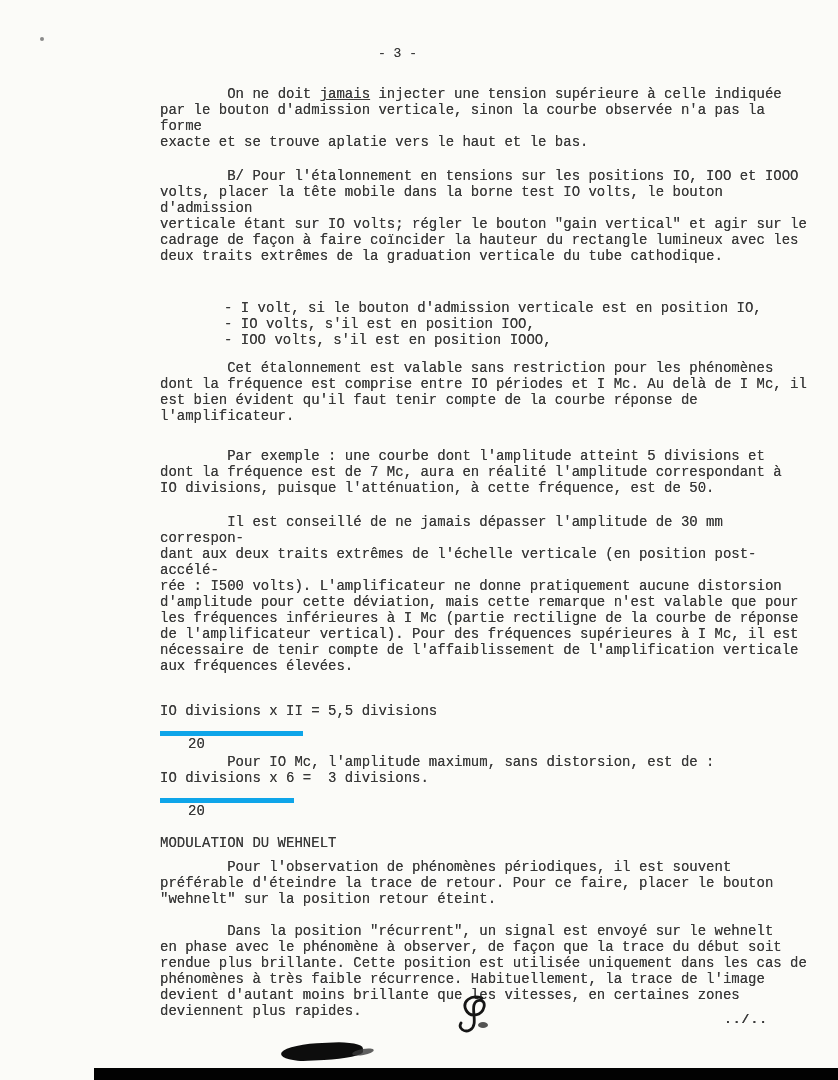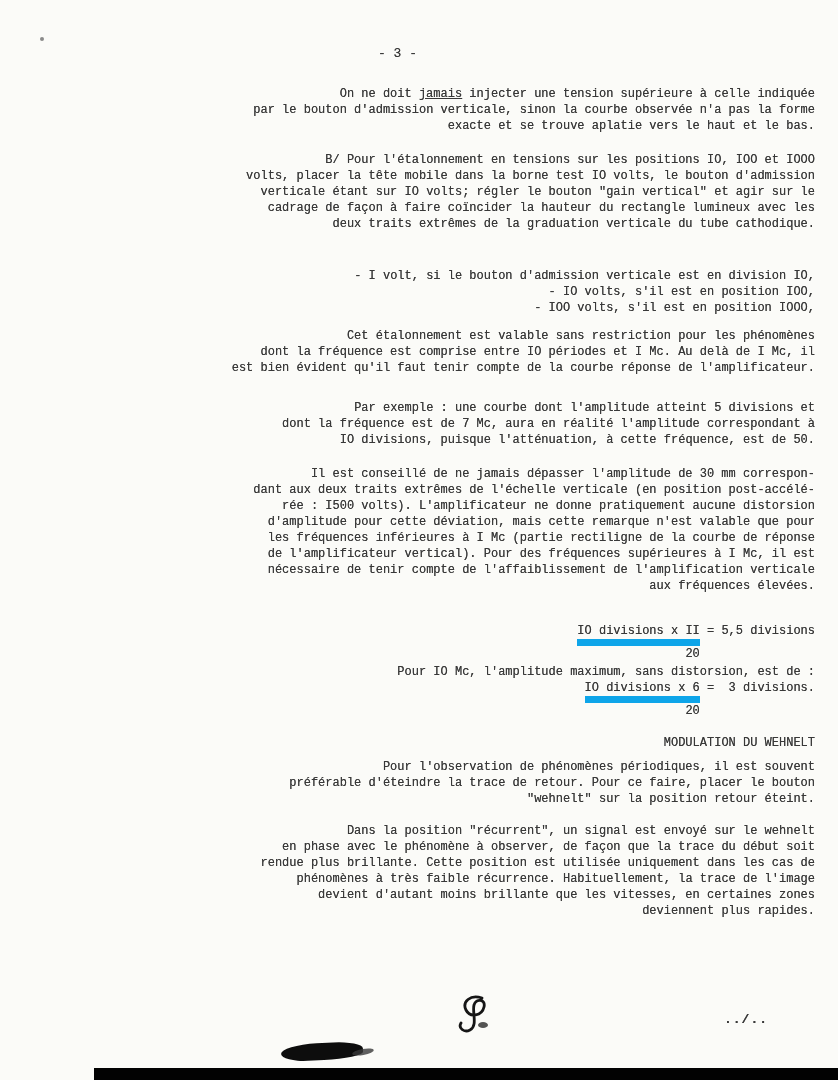--- a/index.html
+++ b/index.html
@@ -6,31 +6,30 @@
   body{
     width:838px;height:1080px;overflow:hidden;position:relative;
     background:#fbfbf8;
     font-family:"Liberation Mono","DejaVu Sans Mono",monospace;
     color:#383838;
   }
   .page{position:absolute;inset:0;}
   .page-number{position:absolute;left:378px;top:46px;font-size:13px;line-height:16px;text-shadow:0 0 .5px rgba(45,45,45,.75);}
   .text-block{
     position:absolute;left:160px;top:86px;width:655px;
-    font-size:12px;line-height:16px;
+    font-size:14px;line-height:16px;
     text-shadow:0 0 .5px rgba(45,45,45,.75);
-    text-align:right;
   }
   .para{margin:0;white-space:pre-wrap;}
   .list{padding-left:64px;margin:0 0 12px 0;}
   .list div{line-height:16px;}
   .u{text-decoration:underline;}
   .heading{margin:0 0 8px 0;white-space:pre-wrap;}
   .frac{display:inline-block;vertical-align:top;}
-  .frac-num{display:block;border-bottom:7px solid #0ea5e9;padding-bottom:0px;}
+  .frac-num{display:block;border-bottom:5px solid #0ea5e9;padding-bottom:12px;}
   .frac-den{display:block;padding-left:2em;}
   .continuation{position:absolute;left:724px;top:1012px;font-size:13px;font-weight:bold;letter-spacing:1px;text-shadow:0 0 .5px rgba(45,45,45,.75);}
   .scribble{position:absolute;left:452px;top:992px;}
   .smudge{position:absolute;left:281px;top:1043px;width:82px;height:17px;background:#0d0d0d;
           border-radius:55% 45% 60% 40% / 65% 55% 45% 60%;transform:rotate(-3deg);}
   .smudge-tail{position:absolute;left:352px;top:1049px;width:22px;height:6px;background:#3a3a3a;
           border-radius:50%;transform:rotate(-10deg);opacity:.8;}
   .speck{position:absolute;left:40px;top:37px;width:4px;height:4px;background:#8a8a8a;border-radius:50%;}
   .bottom-bar{position:absolute;left:94px;top:1068px;width:744px;height:12px;background:#020202;}
 </style>
@@ -47,21 +46,21 @@
 exacte et se trouve aplatie vers le haut et le bas.</span></p>
 
     <p class="para" style="margin-bottom:36px">        B/ Pour l'étalonnement en tensions sur les positions IO, IOO et IOOO
 volts, placer la tête mobile dans la borne test IO volts, le bouton d'admission
 verticale étant sur IO volts; régler le bouton "gain vertical" et agir sur le
 cadrage de façon à faire coïncider la hauteur du rectangle lumineux avec les
 deux traits extrêmes de la graduation verticale du tube cathodique.</p>
 
 
     <div class="list">
-        <div>- I volt, si le bouton d'admission verticale est en division IO,</div>
+        <div>- I volt, si le bouton d'admission verticale est en position IO,</div>
         <div>- IO volts, s'il est en position IOO,</div>
         <div>- IOO volts, s'il est en position IOOO,</div>
       </div>
 
     <p class="para" style="margin-bottom:24px">        Cet étalonnement est valable sans restriction pour les phénomènes
 dont la fréquence est comprise entre IO périodes et I Mc. Au delà de I Mc, il
 est bien évident qu'il faut tenir compte de la courbe réponse de l'amplificateur.</p>
 
     <p class="para" style="margin-bottom:18px">        Par exemple : une courbe dont l'amplitude atteint 5 divisions et
 dont la fréquence est de 7 Mc, aura en réalité l'amplitude correspondant à

